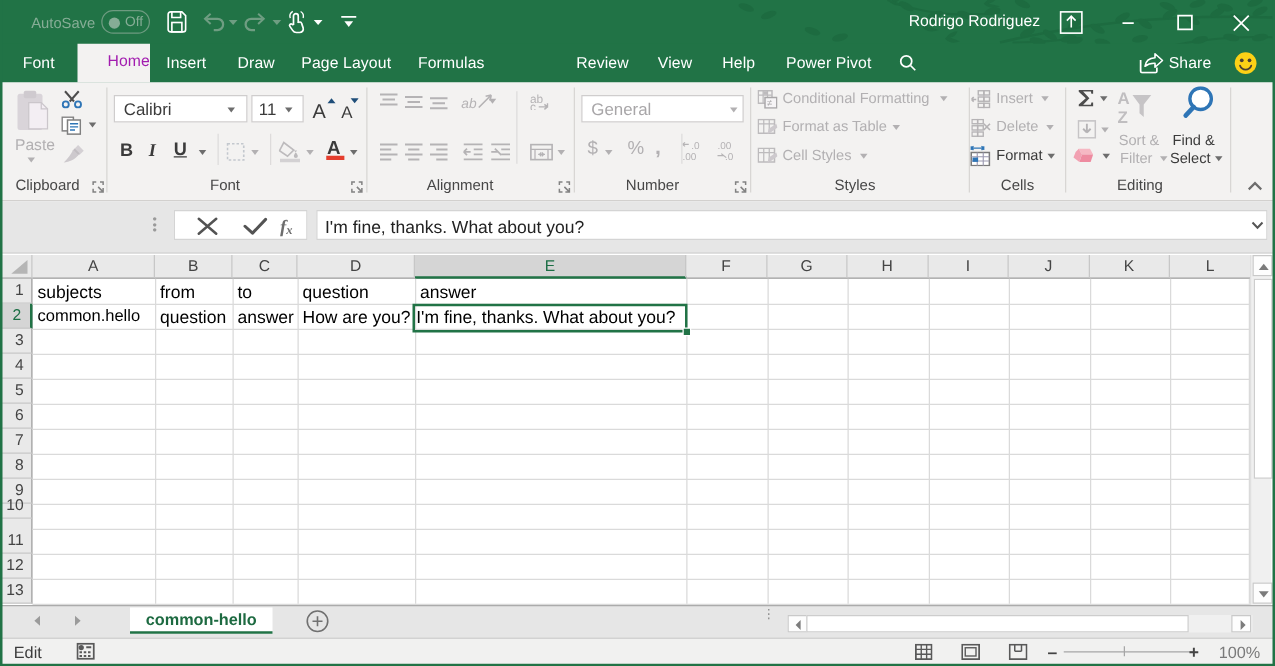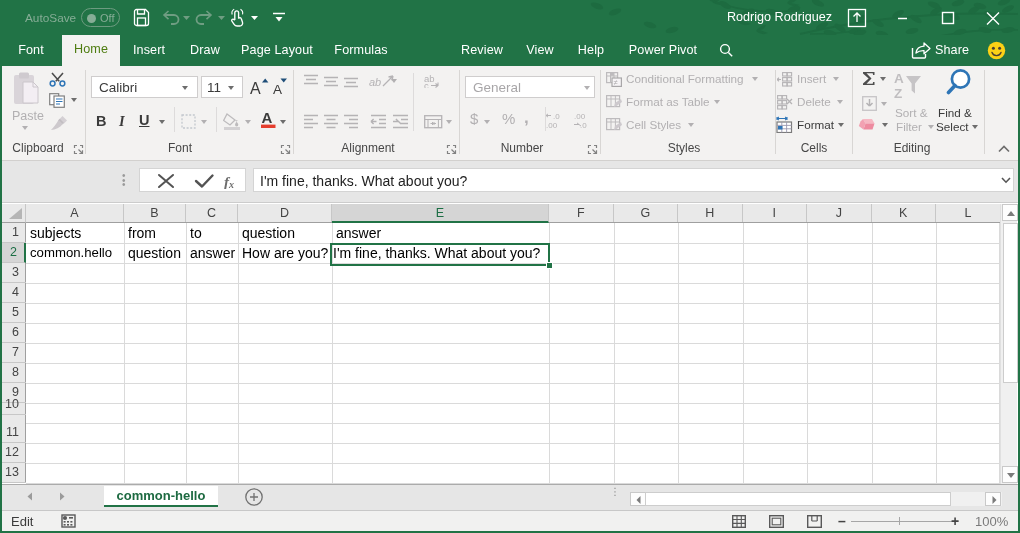--- a/index.html
+++ b/index.html
@@ -13,21 +13,21 @@
 #title-text { width:1020px; top:9px; text-align:center; color:#fff; font-size:13px; }
 #autosave { left:25px; top:11px; color:#86ad96; font-size:11.8px; }
 #as-pill { left:81px; top:8px; width:39px; height:19px; border:1px solid #6d9b80; border-radius:10px; }
 #as-dot { left:5px; top:4.5px; width:9px; height:9px; border-radius:50%; background:#86ad96; position:absolute; }
 #as-off { position:absolute; left:18px; top:2.5px; font-size:11px; color:#86ad96; }
 #user-name { left:727px; top:10px; color:#fff; font-size:12.6px; }
 
 
 #tabrow { left:0; top:35px; width:1020px; height:31px; background:#217346; }
 .rtab { position:absolute; top:0; height:31px; color:#fff; font-size:12.6px; text-align:center; line-height:30px; }
-#tab-home { background:#f3f2f1; color:#4d7c0f; top:0; height:31px; line-height:29px; }
+#tab-home { background:#f3f2f1; color:#a21caf; top:0; height:31px; line-height:29px;text-align:right; }
 #tabrow .rtab { letter-spacing:0.1px; }
 
 
 #ribbon { left:0; top:66px; width:1020px; height:95px; background:#f3f2f1; border-bottom:1px solid #d2d0ce; }
 .rsep { position:absolute; top:4px; width:1px; height:84px; background:#d8d6d4; }
 .rlabel { position:absolute; top:75px; height:15px; font-size:12px; color:#474747; text-align:center; line-height:15px; }
 .rtx { position:absolute; font-size:11.7px; color:#3b3b3b; white-space:nowrap; }
 .dtx { position:absolute; font-size:11.7px; color:#b2b0b2; white-space:nowrap; }
 .combo { position:absolute; background:#fff; border:1px solid #cfcdcd; }
 .dn { position:absolute; width:0; height:0; border-left:3.5px solid transparent; border-right:3.5px solid transparent; border-top:4px solid #6d6d6d; }

